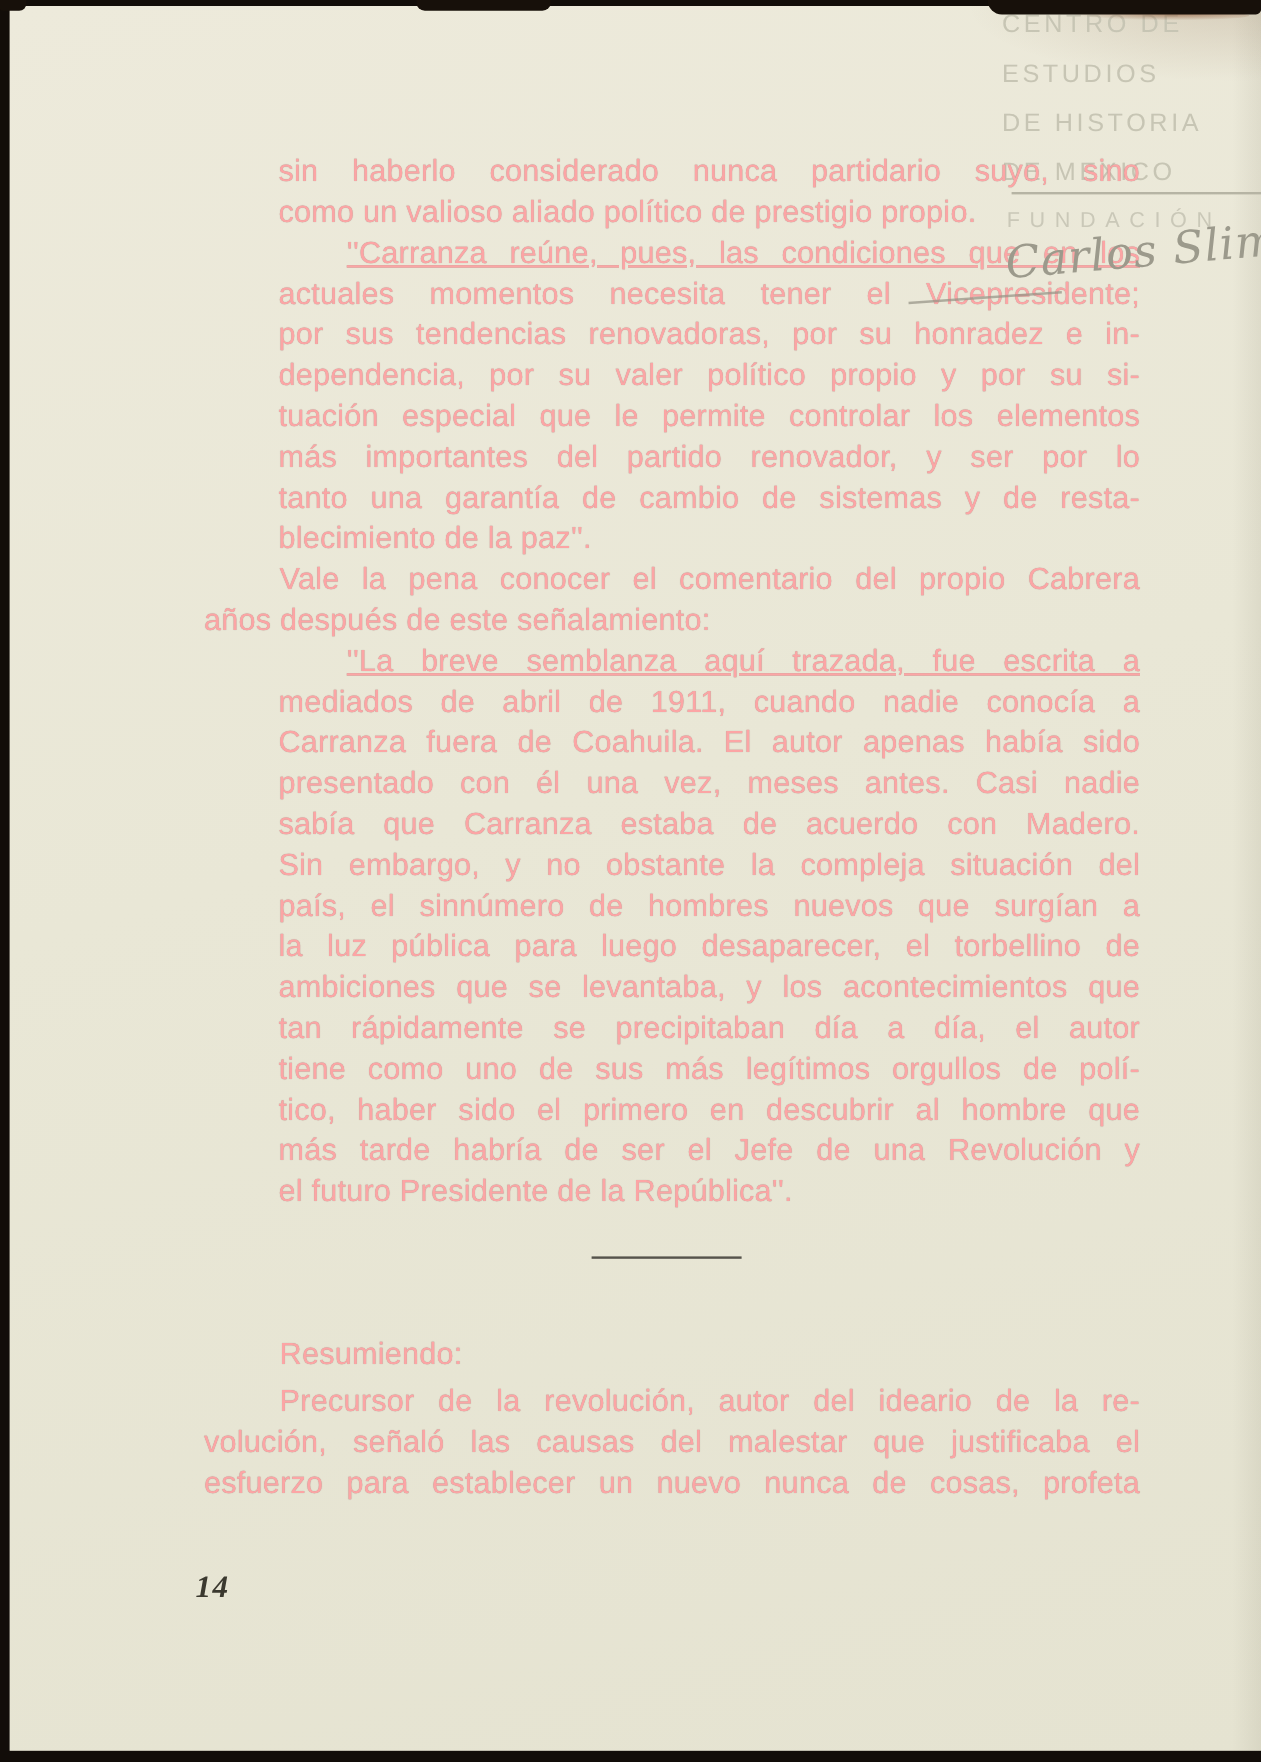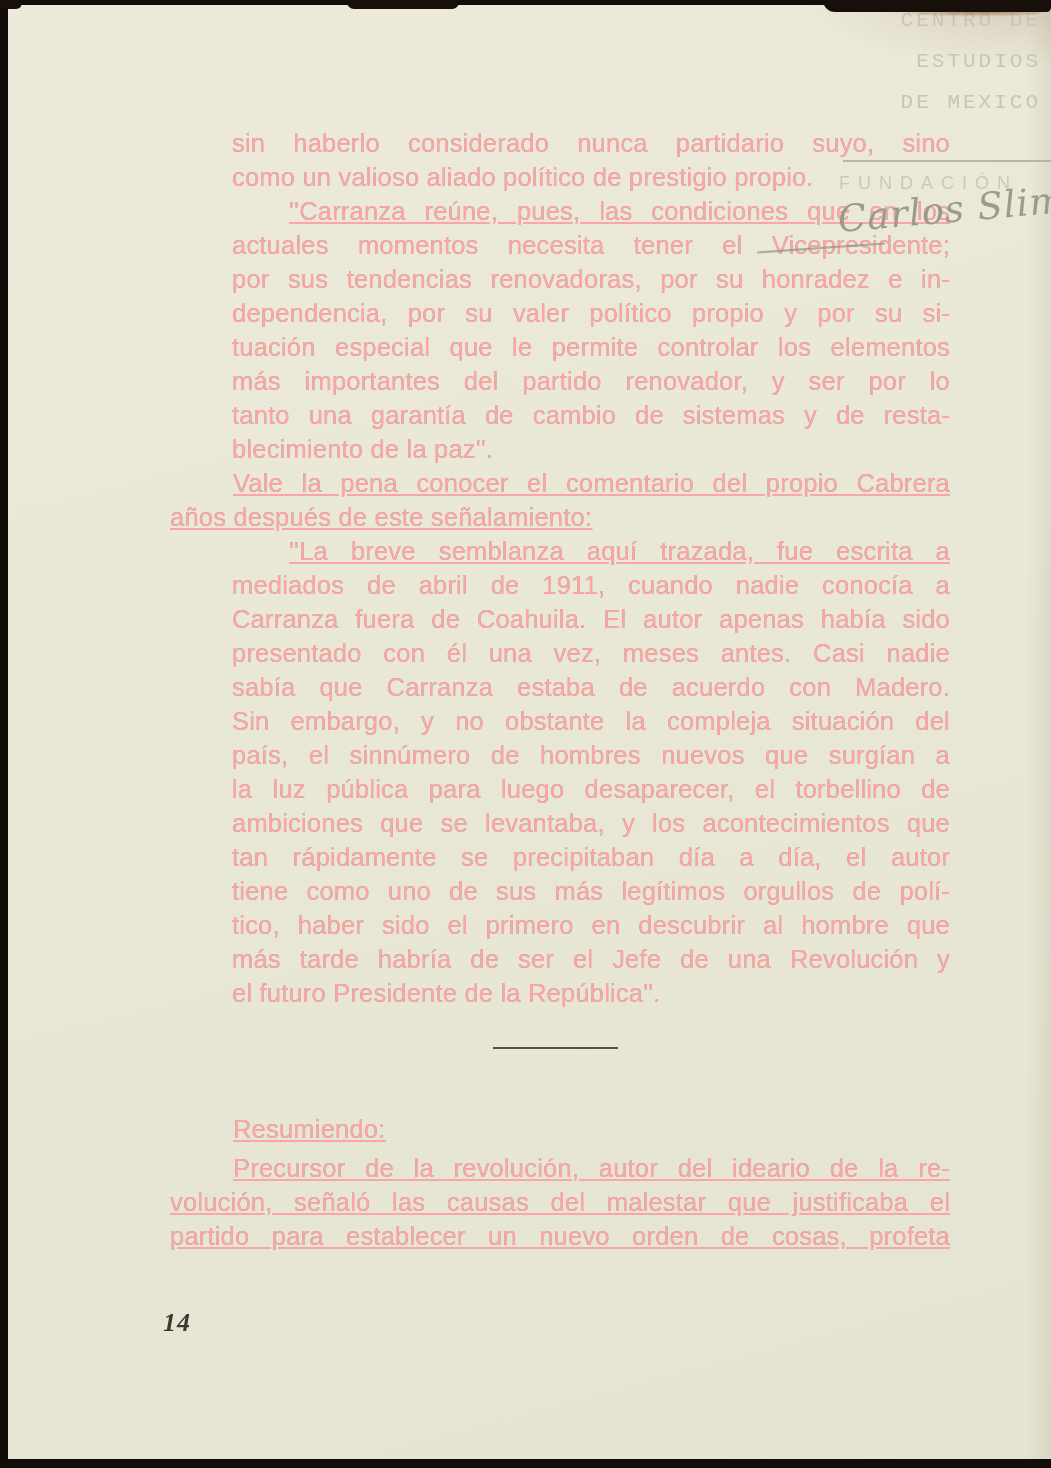--- a/index.html
+++ b/index.html
@@ -34,22 +34,22 @@
   .edge-top-left { top:0; left:0; width:22px; height:9px; border-radius:0 0 6px 2px; }
   .fringe {
     position:absolute; top:9px; right:10px; width:150px; height:8px; z-index:5;
     background:radial-gradient(ellipse at 60% 30%, rgba(125,62,24,0.55), rgba(125,62,24,0) 70%);
     border-radius:50%;
   }
 
   
   .wm {
     position:absolute; left:835px; top:0; width:206px; z-index:1;
-    text-align:right;
-    font-family:Liberation Mono, monospace;
+    text-align:left;
+    font-family:Liberation Sans, sans-serif;
     font-size:21px; letter-spacing:3px; line-height:41px;
     color:#c7c5b4;
   }
   .wm-underline { position:absolute; left:843px; top:160px; width:208px; height:2px; background:#b6b4a4; z-index:1; }
   .foundation {
     position:absolute; left:839px; top:173px; width:210px; z-index:1;
     font-family:"Liberation Sans", sans-serif;
     font-size:18px; letter-spacing:8px; color:#cac8b8;
   }
   .signature {
@@ -67,21 +67,21 @@
   
   .textcol { position:absolute; left:170px; top:126px; width:780px; z-index:2; }
   .line {
     line-height:34px; font-size:25.5px; letter-spacing:0.2px;
     color:#fca5a5;
     text-align:justify; text-align-last:justify;
     text-shadow:0 0 0.6px rgba(65,63,55,0.45);
   }
   .last { text-align-last:left; }
   .q   { margin-left:62px; width:718px; }   
-  .f   { width:780px;text-decoration:underline; }                      
+  .f   { width:780px; }                      
   .ind-q { padding-left:57px;text-decoration:underline; }              
   .ind-b { padding-left:63px; }              
   .plain { text-align:center; text-align-last:left; }
 
   .divider { width:125px; height:2px; background:#55534b; margin:37px 0 0 323px; }
   .heading { margin-top:63px; }
   .para2 { margin-top:5px; }
 
   .pagenum {
     position:absolute; left:163px; top:1308px; z-index:2;
@@ -92,20 +92,21 @@
 </head>
 <body>
 
 <div class="scan">
 
   <div class="page"></div>
 
   <div class="wm">
     <div>CENTRO DE</div>
     <div>ESTUDIOS</div>
+    <div>DE HISTORIA</div>
     <div>DE MEXICO</div>
   </div>
   <div class="wm-underline"></div>
   <div class="foundation">FUNDACIÓN</div>
 
   <div class="textcol">
 
     <div>
       <div class="line q">sin haberlo considerado nunca partidario suyo, sino</div>
       <div class="line q last">como un valioso aliado político de prestigio propio.</div>
@@ -144,21 +145,21 @@
       <div class="line q last">el futuro Presidente de la República''.</div>
     </div>
 
     <div class="divider"></div>
 
     <div class="line f ind-b plain heading">Resumiendo:</div>
 
     <div class="para2">
       <div class="line f ind-b">Precursor de la revolución, autor del ideario de la re-</div>
       <div class="line f">volución, señaló las causas del malestar que justificaba el</div>
-      <div class="line f">partido para establecer un nuevo orden de cosas, profeta</div>
+      <div class="line f">esfuerzo para establecer un nuevo nunca de cosas, profeta</div>
     </div>
 
   </div>
 
   <div class="flourish"></div>
   <div class="signature">Carlos Slim</div>
 
   <div class="pagenum">14</div>
 
   <div class="edge edge-top-right"></div>

